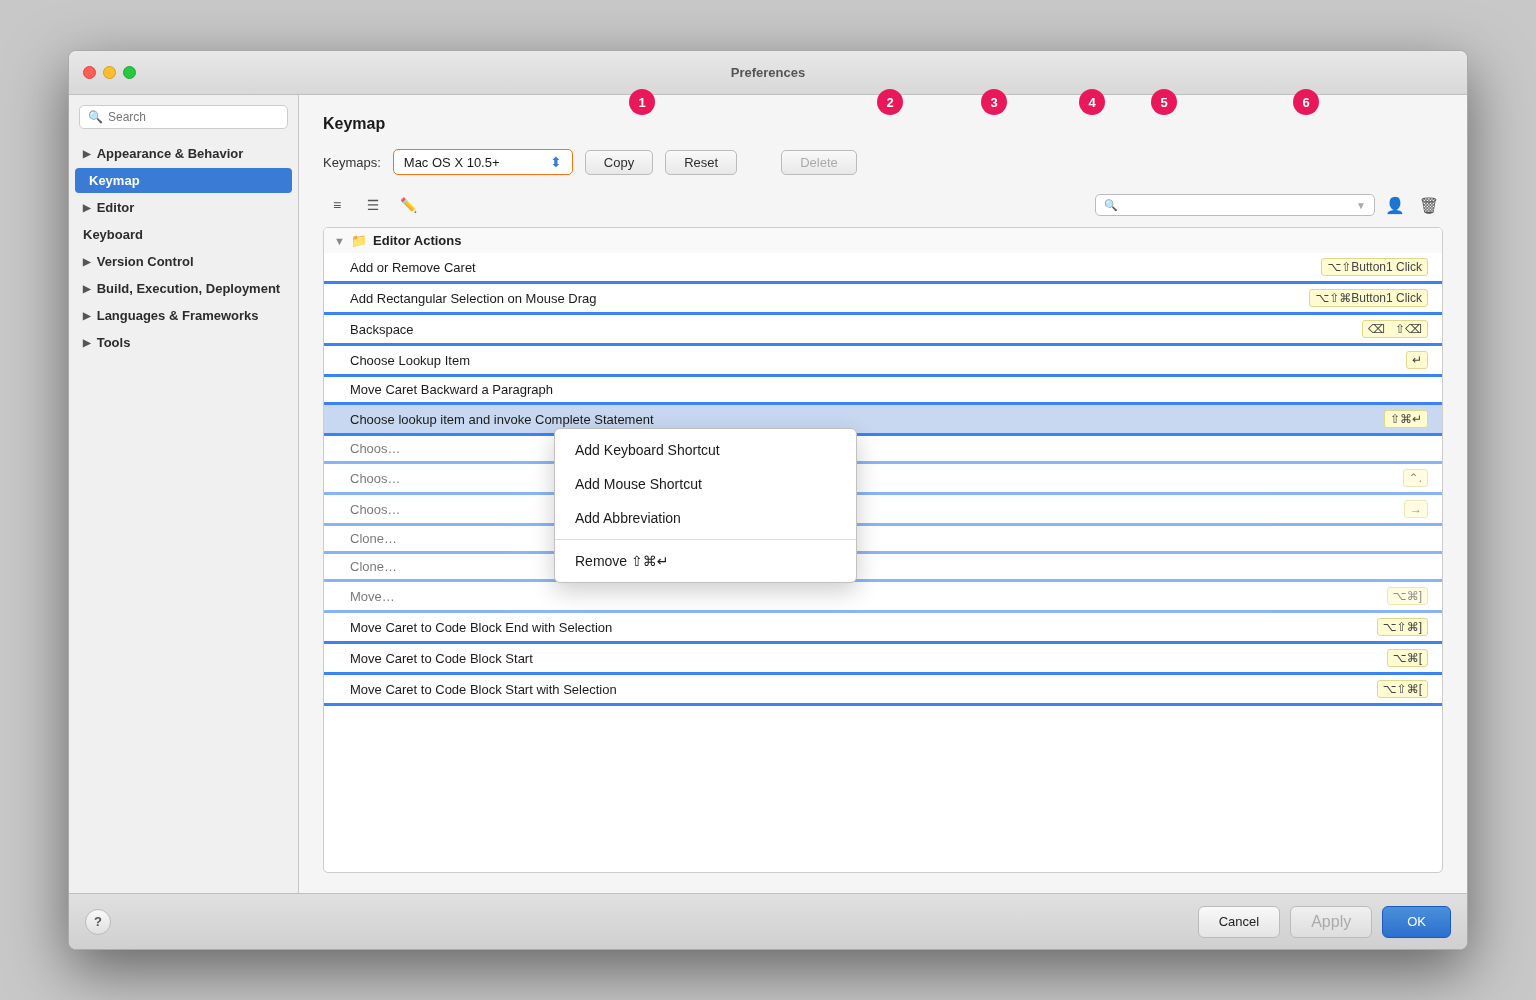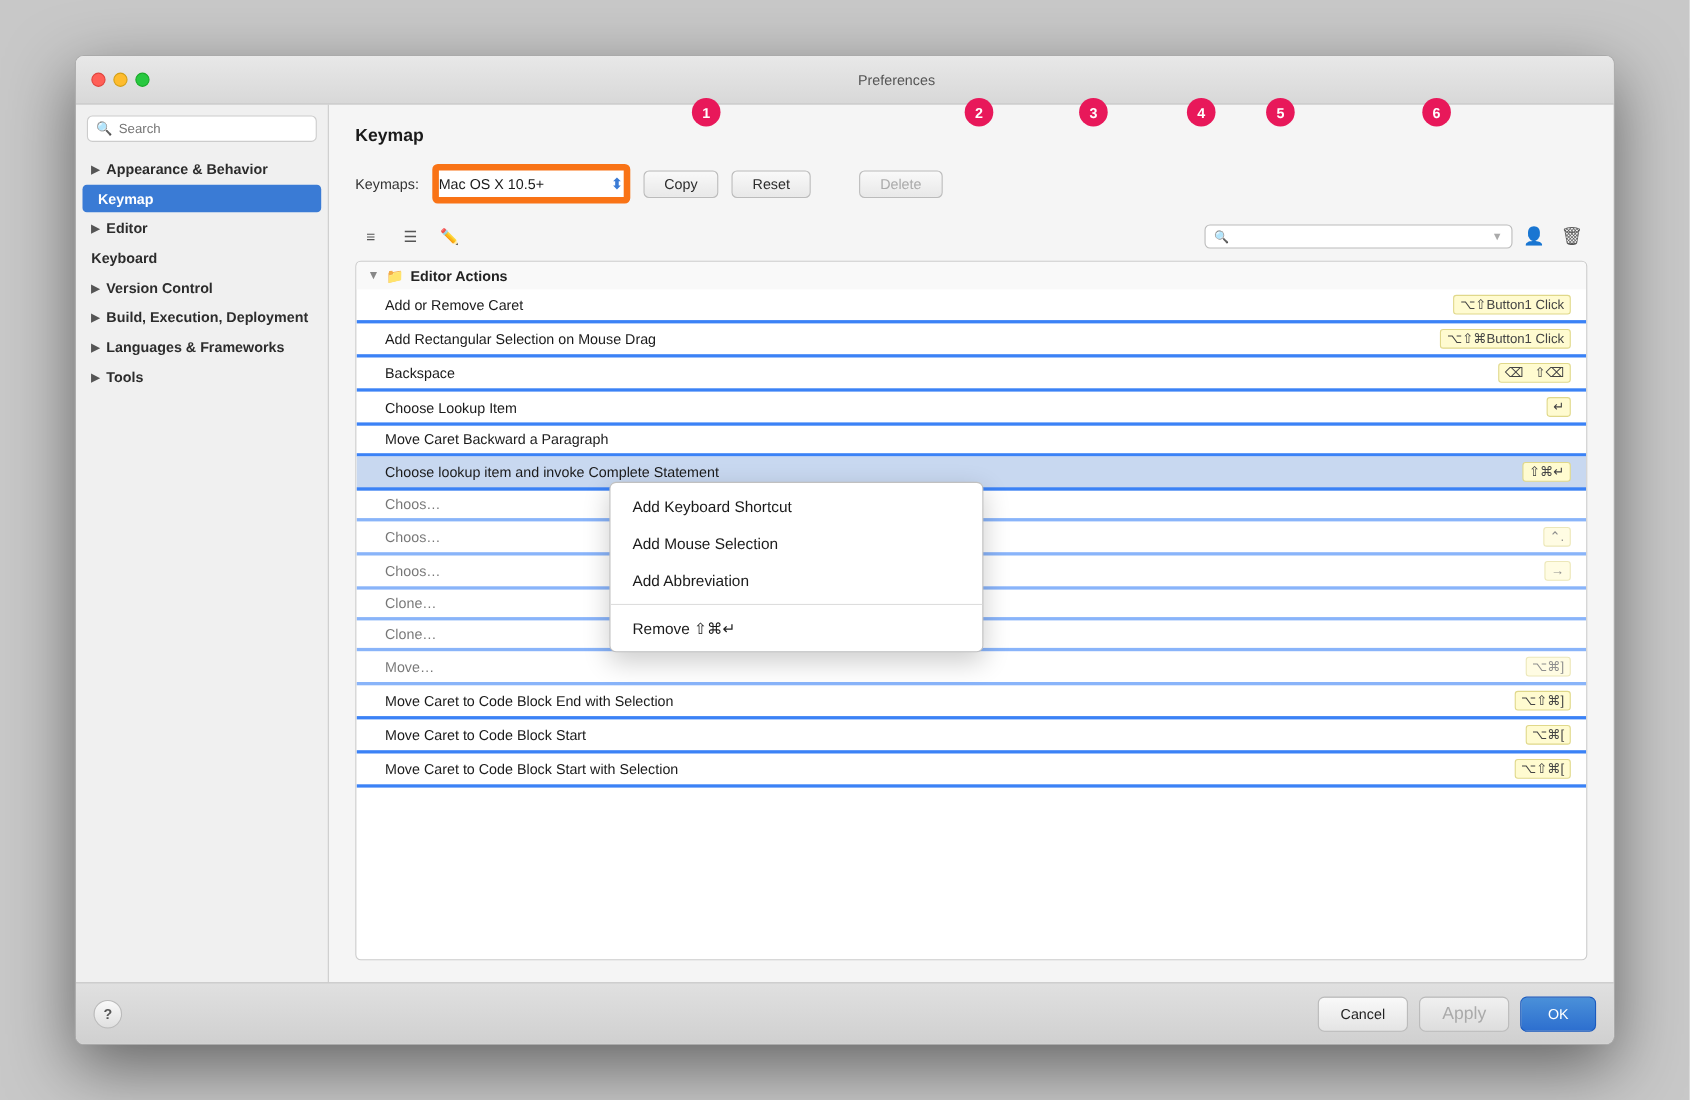--- a/index.html
+++ b/index.html
@@ -45,22 +45,21 @@
     }
     .tl-close { background: #ff5f57; border: 1px solid #e0443e; }
     .tl-min { background: #febc2e; border: 1px solid #d4a017; }
     .tl-max { background: #28c840; border: 1px solid #1aab29; }
     .titlebar-title {
       position: absolute;
       left: 50%;
       transform: translateX(-50%);
       font-size: 13px;
       color: #555;
-      font-weight: 400;
-      margin-left: 47px;
+      font-weight: 700;
     }
     .content {
       display: flex;
       flex: 1;
       overflow: hidden;
     }
     .sidebar {
       width: 230px;
       background: #f0f0f0;
       border-right: 1px solid #c8c8c8;
@@ -127,23 +126,23 @@
     }
     .keymap-label {
       font-size: 13px;
       color: #333;
       font-weight: 500;
     }
     .keymap-select {
       display: flex;
       align-items: center;
       background: white;
-      border: 6px solid #f97316;
+      border: 1px solid #f97316;
       border-radius: 5px;
-      padding: 4px 0;
+      padding: 4px 10px;
       min-width: 180px;
       justify-content: space-between;
       cursor: pointer;
       font-size: 13px;
       color: #1a1a1a;
     }
     .select-arrows { color: #3a7bd5; font-size: 14px; margin-left: 8px; }
     .btn {
       padding: 4px 18px;
       border-radius: 5px;
@@ -247,21 +246,21 @@
       color: #444;
       background: #fffbd0;
       padding: 1px 5px;
       border-radius: 3px;
       border: 1px solid #e0d88a;
     }
     .context-menu {
       position: absolute;
       left: 230px;
       top: 200px;
-      width: 340px;
+      width: 303px;
       background: white;
       border: 1px solid #c0c0c0;
       border-radius: 6px;
       box-shadow: 0 8px 24px rgba(0,0,0,0.2);
       z-index: 100;
       padding: 4px 0;
     }
     .context-item {
       padding: 9px 20px;
       font-size: 14px;
@@ -503,21 +502,21 @@
             <span class="shortcut-key">⌥⌘[</span>
           </div>
           <div class="actions-row">
             <span>Move Caret to Code Block Start with Selection</span>
             <span class="shortcut-key">⌥⇧⌘[</span>
           </div>
         </div>
 
         <div class="context-menu">
           <div class="context-item">Add Keyboard Shortcut</div>
-          <div class="context-item">Add Mouse Selection</div>
+          <div class="context-item">Add Mouse Shortcut</div>
           <div class="context-item">Add Abbreviation</div>
           <div class="context-divider"></div>
           <div class="context-item remove">Remove ⇧⌘↵</div>
         </div>
       </div>
     </div>
   </div>
 
   <div class="bottom-bar">
     <div class="help-btn">?</div>

